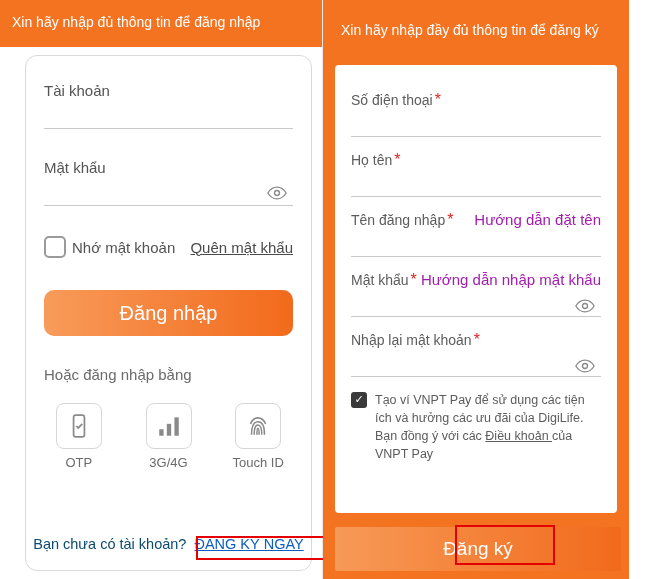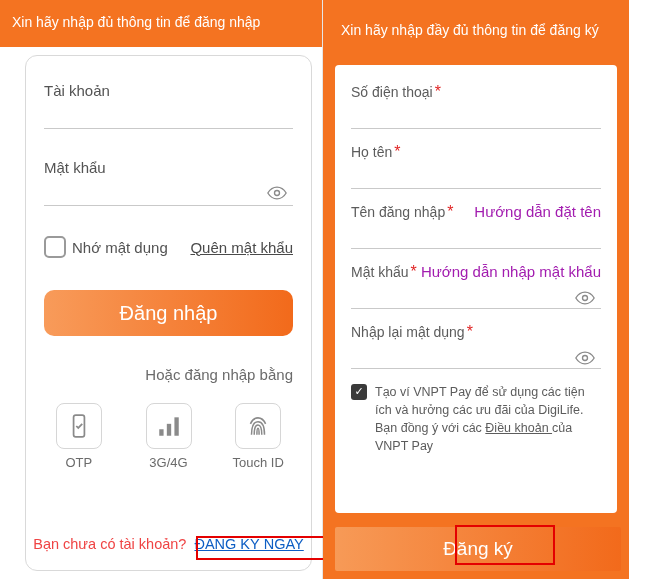--- a/index.html
+++ b/index.html
@@ -16,36 +16,36 @@
   .eye             { position: absolute; right: 6px; bottom: 6px; color: #8a8a8a; }
   .eye svg         { width: 20px; height: 14px; display:block; }
   .remember-row    { display: flex; align-items: center; justify-content: space-between; margin-top: 6px; margin-bottom: 32px; }
   .remember-left   { display: flex; align-items: center; gap: 6px; }
   .chk             { width: 22px; height: 22px; border: 2px solid #9a9a9a; border-radius: 5px; }
   .remember-text   { font-size: 15px; color: #535353; }
   .forgot          { font-size: 15px; color: #4a4a4a; text-decoration: underline; cursor: pointer; }
   .login-btn       { width: 100%; height: 46px; border: none; border-radius: 10px;
                      background: linear-gradient(90deg,#f89b5a 0%,#f26a1b 100%);
                      color: #fff; font-size: 20px; cursor: pointer; }
-  .alt-head        { text-align: right; font-size: 15px; color: #6b6b6b; margin-top: 30px; margin-bottom: 20px; }
+  .alt-head        { text-align: left; font-size: 15px; color: #6b6b6b; margin-top: 30px; margin-bottom: 20px; }
   .alt-row         { display: flex; justify-content: center; gap: 20px; }
   .alt-item        { width: 70px; display: flex; flex-direction: column; align-items: center; gap: 6px; }
   .alt-icon        { width: 46px; height: 46px; border: 1px solid #d6d6d6; border-radius: 8px; display: flex; align-items: center; justify-content: center; color: #8a8a8a; }
   .alt-icon svg    { width: 26px; height: 26px; }
   .alt-label       { font-size: 13px; color: #6b6b6b; }
   .footer-left     { position: absolute; bottom: 18px; left: 0; right: 0; text-align: center; font-size: 14.5px; }
-  .footer-left span.plain { color: #ef4444; }
+  .footer-left span.plain { color: #0c4a6e; }
   .footer-left a   { color: #0d5ec4; font-weight: 400; text-decoration: underline; cursor: pointer; margin-left: 4px; }
   .hl-red          { position: absolute; border: 2px solid #e40000; pointer-events: none; }
   .hl-login        { left: 170px; bottom: 10px; width: 132px; height: 24px; }
 
   
   .pane-signup     { width: 306px; height: 579px; position: relative; background:#f47321; }
   .signup-head     { height: 60px; color: #fff; display:flex; align-items:center; padding: 0 18px; font-size: 14px; }
-  .signup-card     { position: absolute; top: 65px; left: 12px; right: 12px; bottom: 66px; background: #fff; border-radius: 4px; padding: 18px 16px 14px 16px; }
+  .signup-card     { position: absolute; top: 65px; left: 12px; right: 12px; bottom: 66px; background: #fff; border-radius: 4px; padding: 26px 16px 14px 16px; }
   .sfld            { position: relative; margin-bottom: 14px; }
   .sfld-label      { font-size: 14px; color: #5c5c5c; }
   .req             { color: #e02424; margin-left: 2px; }
   .sfld-input      { width: 100%; border: none; border-bottom: 1px solid #c9c9c9; height: 28px; font-size: 14px; outline: none; background: transparent; }
   .hint            { position: absolute; right: 0; top: 0; font-size: 15px; color: #a21caf; cursor: pointer; }
   .sfld .eye       { bottom: 4px; }
   .consent         { display: flex; gap: 8px; font-size: 12.5px; color: #5c5c5c; line-height: 1.45; margin-top: 10px; }
   .consent-chk     { flex: 0 0 16px; width: 16px; height: 16px; border-radius: 3px; background: #3a3a3a; display:flex; align-items:center; justify-content:center; color:#fff; font-size:11px; margin-top:1px;}
   .consent u       { text-decoration: underline; cursor: pointer; }
   .signup-btn-wrap { position: absolute; left: 12px; right: 8px; bottom: 8px; }
@@ -77,21 +77,21 @@
         <svg viewBox="0 0 24 16">
             <path fill="none" stroke="currentColor" stroke-width="1.6" d="M1 8c3-5 7-7 11-7s8 2 11 7c-3 5-7 7-11 7S4 13 1 8Z"></path>
             <circle cx="12" cy="8" r="3" fill="none" stroke="currentColor" stroke-width="1.6"></circle>
           </svg>
       </span>
     </div>
 
     <div class="remember-row">
       <div class="remember-left">
         <div class="chk"></div>
-        <span class="remember-text">Nhớ mật dụng</span>
+        <span class="remember-text">Nhớ mật khoản</span>
       </div>
       <span class="forgot">Quên mật khẩu</span>
     </div>
 
     <button class="login-btn">Đăng nhập</button>
 
     <div class="alt-head">Hoặc đăng nhập bằng</div>
 
     <div class="alt-row">
       <div class="alt-item">
@@ -164,21 +164,21 @@
       <input class="sfld-input" type="password" style="">
       <span class="eye">
         <svg viewBox="0 0 24 16">
             <path fill="none" stroke="currentColor" stroke-width="1.6" d="M1 8c3-5 7-7 11-7s8 2 11 7c-3 5-7 7-11 7S4 13 1 8Z"></path>
             <circle cx="12" cy="8" r="3" fill="none" stroke="currentColor" stroke-width="1.6"></circle>
           </svg>
       </span>
     </div>
 
     <div class="sfld">
-      <span class="sfld-label">Nhập lại mật dụng</span><span class="req">*</span>
+      <span class="sfld-label">Nhập lại mật khoản</span><span class="req">*</span>
       <input class="sfld-input" type="password" style="">
       <span class="eye">
         <svg viewBox="0 0 24 16">
             <path fill="none" stroke="currentColor" stroke-width="1.6" d="M1 8c3-5 7-7 11-7s8 2 11 7c-3 5-7 7-11 7S4 13 1 8Z"></path>
             <circle cx="12" cy="8" r="3" fill="none" stroke="currentColor" stroke-width="1.6"></circle>
           </svg>
       </span>
     </div>
 
     <div class="consent">

